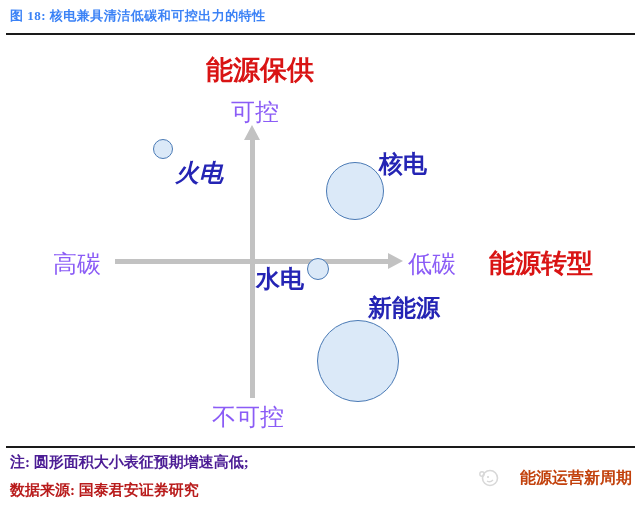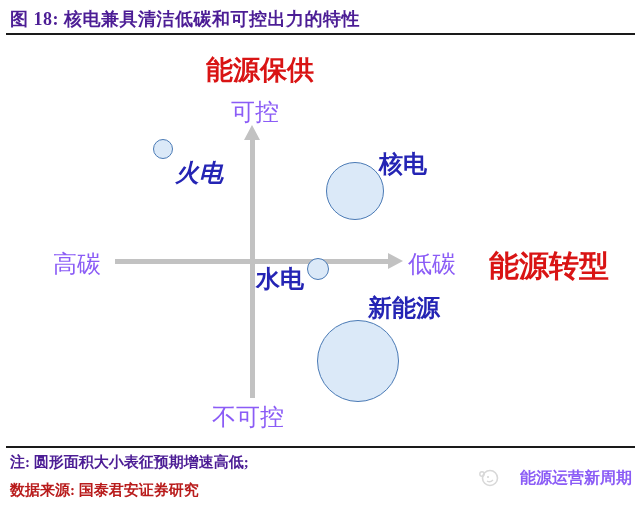--- a/index.html
+++ b/index.html
@@ -6,33 +6,33 @@
   html, body { background: #ffffff; }
   body {
     width: 640px; height: 506px;
     font-family: "Liberation Serif", "DejaVu Serif", serif;
   }
   .page { position: relative; width: 640px; height: 506px; background: #ffffff; overflow: hidden; }
 
   
   .header-title {
     position: absolute; left: 10px; top: 7px;
-    font-size: 18px; font-weight: bold; color: #4c1d95; letter-spacing: 0.5px;
+    font-size: 13px; font-weight: bold; color: #3b82f6; letter-spacing: 0.5px;
     white-space: nowrap;
   }
   .header-rule { position: absolute; left: 6px; right: 5px; top: 33px; height: 2px; background: #1a1a1a; }
 
   
   .theme-top {
     position: absolute; left: 185px; top: 52px; width: 150px; text-align: center;
     font-size: 27px; font-weight: bold; color: #d91414; white-space: nowrap;
   }
   .theme-right {
     position: absolute; left: 489px; top: 246px;
-    font-size: 30px; font-weight: bold; color: #d91414; white-space: nowrap;
+    font-size: 26px; font-weight: bold; color: #d91414; white-space: nowrap;
   }
 
   
   .axis-label { position: absolute; font-size: 24px; color: #8b5cf6; white-space: nowrap; }
   .y-top    { left: 222px; top: 96px;  width: 66px; text-align: center; }
   .x-left   { left: 53px;  top: 248px; }
   .x-right  { left: 408px; top: 248px; }
   .y-bottom { left: 212px; top: 401px; }
 
   
@@ -55,21 +55,21 @@
   }
 
   
   .footer-rule { position: absolute; left: 6px; right: 5px; top: 446px; height: 2px; background: #1a1a1a; }
   .note   { position: absolute; left: 10px; top: 453px; font-size: 15px; font-weight: bold; color: #4c1d95; white-space: nowrap; }
   .source { position: absolute; left: 10px; top: 481px; font-size: 15px; font-weight: bold; color: #b91c1c; white-space: nowrap; }
 
   .watermark {
     position: absolute; right: 8px; top: 467px;
     display: flex; align-items: center; gap: 20px;
-    color: #8b5cf6; font-size: 16px; font-weight: bold; white-space: nowrap;
+    color: #c2410c; font-size: 16px; font-weight: bold; white-space: nowrap;
   }
   .watermark svg { display: block; }
 </style>
 </head>
 <body>
 
 <div class="page">
 
   <div class="header-title">图 18: 核电兼具清洁低碳和可控出力的特性</div>
   <div class="header-rule"></div>

